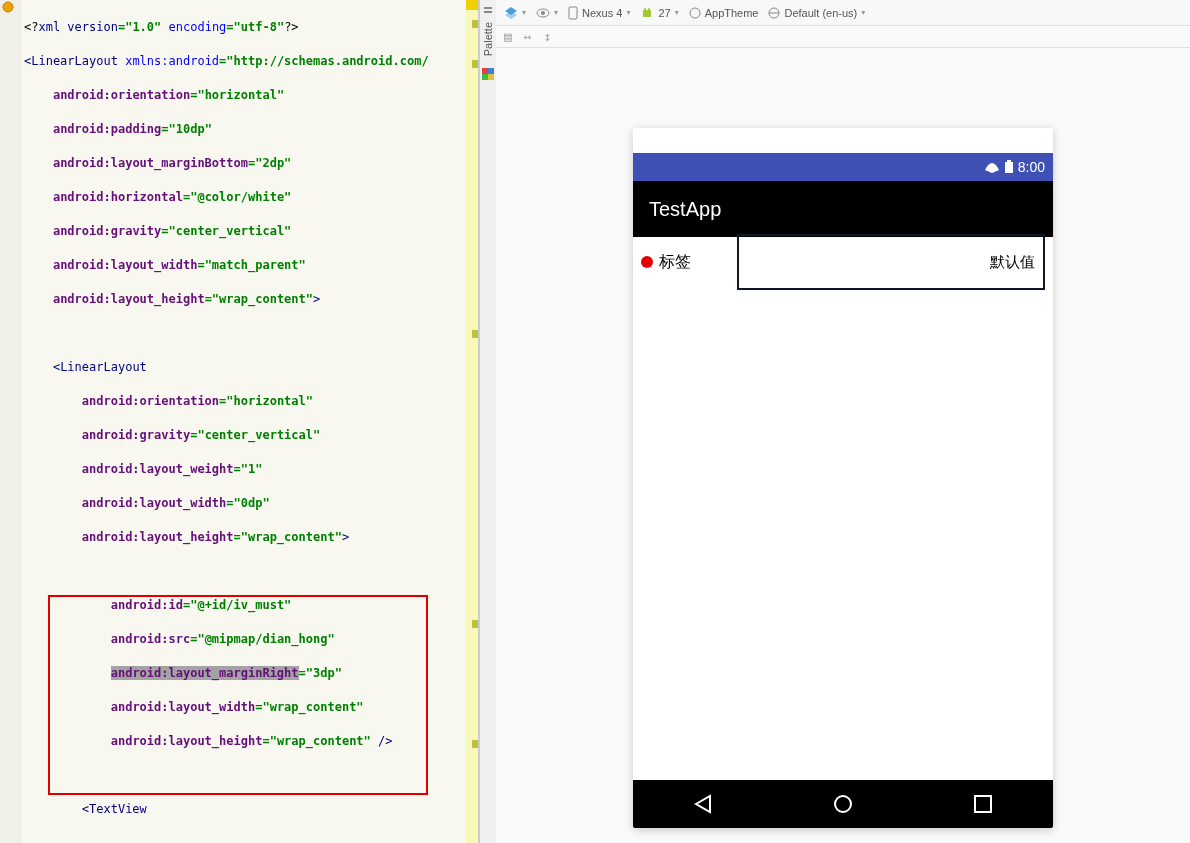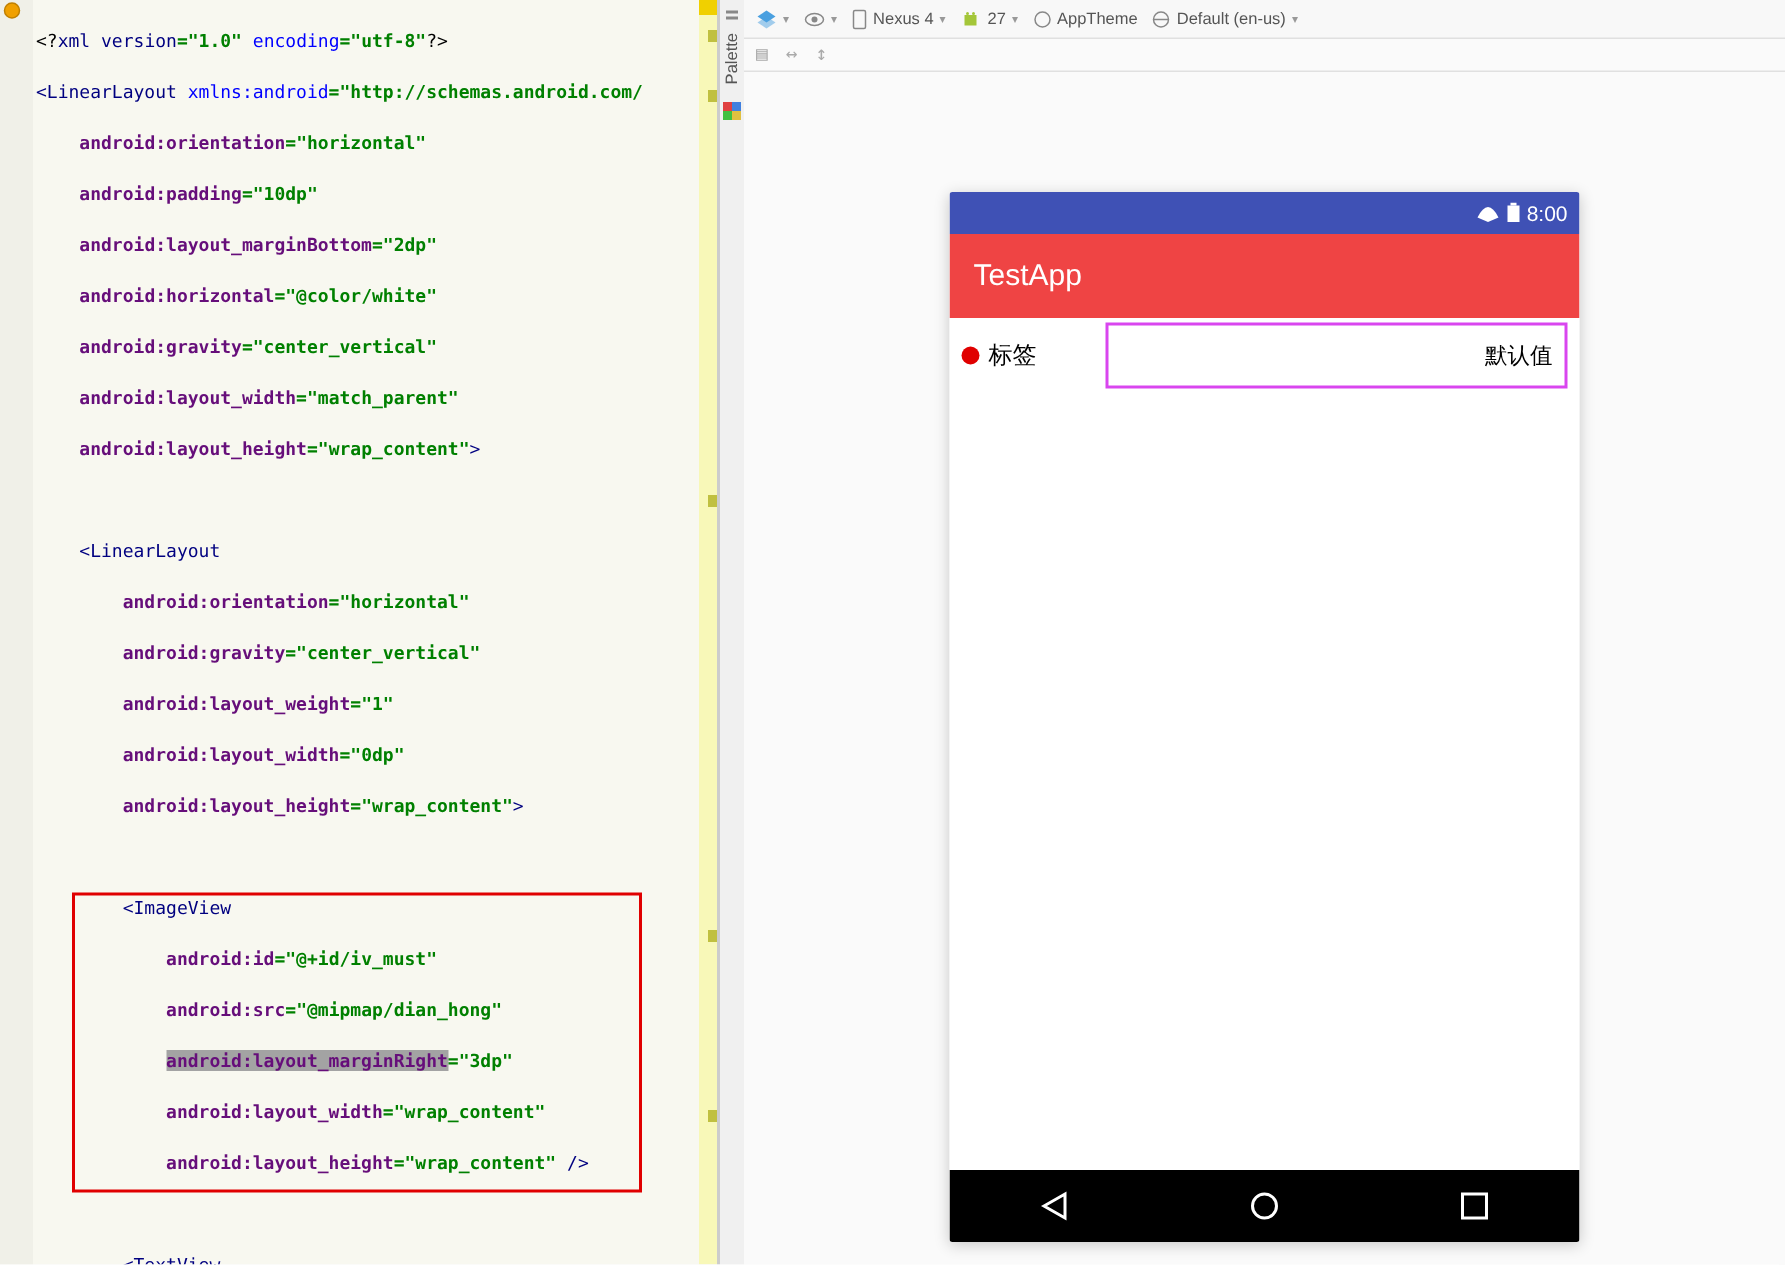--- a/index.html
+++ b/index.html
@@ -125,24 +125,25 @@
   height: 28px;
   background: #3f51b5;
   display: flex;
   align-items: center;
   justify-content: flex-end;
   padding: 0 8px;
   color: #fff;
   font-family: sans-serif;
   font-size: 14px;
   gap: 4px;
+  margin-top: 25px;
 }
 .app-bar {
   height: 56px;
-  background: #ef4444;
+  background: #000000;
   display: flex;
   align-items: center;
   padding: 0 16px;
   color: #fff;
   font-family: sans-serif;
   font-size: 20px;
 }
 .screen-content {
   flex: 1;
   background: #fff;
@@ -153,22 +154,22 @@
   align-items: center;
   height: 50px;
   padding: 0 8px;
   font-family: sans-serif;
 }
 .row-left { display: flex; align-items: center; flex: 1; }
 .dot { width: 12px; height: 12px; background: #e00000; border-radius: 50%; margin-right: 6px; }
 .label-text { font-size: 16px; color: #000; }
 .edit-box {
   flex: 3;
-  border: 2px solid #d946ef;
-  height: 44px;
+  border: 2px solid #0f172a;
+  height: 56px;
   display: flex;
   align-items: center;
   justify-content: flex-end;
   padding: 0 8px;
   font-size: 15px;
   color: #000;
 }
 .nav-bar {
   height: 48px;
   background: #000;
@@ -207,21 +208,20 @@
 <div class="code-line">    <span class="purple">android:layout_width</span><span class="green">=</span><span class="green">"match_parent"</span></div>
 <div class="code-line">    <span class="purple">android:layout_height</span><span class="green">=</span><span class="green">"wrap_content"</span><span class="navy">&gt;</span></div>
 <div class="code-line"></div>
 <div class="code-line">    <span class="navy">&lt;LinearLayout</span></div>
 <div class="code-line">        <span class="purple">android:orientation</span><span class="green">=</span><span class="green">"horizontal"</span></div>
 <div class="code-line">        <span class="purple">android:gravity</span><span class="green">=</span><span class="green">"center_vertical"</span></div>
 <div class="code-line">        <span class="purple">android:layout_weight</span><span class="green">=</span><span class="green">"1"</span></div>
 <div class="code-line">        <span class="purple">android:layout_width</span><span class="green">=</span><span class="green">"0dp"</span></div>
 <div class="code-line">        <span class="purple">android:layout_height</span><span class="green">=</span><span class="green">"wrap_content"</span><span class="navy">&gt;</span></div>
 <div class="code-line"></div>
-<div class="code-line">        <span class="navy">&lt;ImageView</span></div>
 <div class="code-line">            <span class="purple">android:id</span><span class="green">=</span><span class="green">"@+id/iv_must"</span></div>
 <div class="code-line">            <span class="purple">android:src</span><span class="green">=</span><span class="green">"@mipmap/dian_hong"</span></div>
 <div class="code-line">            <span class="purple" style="background:#a3a3a3">android:layout_marginRight</span><span class="green">=</span><span class="green">"3dp"</span></div>
 <div class="code-line">            <span class="purple">android:layout_width</span><span class="green">=</span><span class="green">"wrap_content"</span></div>
 <div class="code-line">            <span class="purple">android:layout_height</span><span class="green">=</span><span class="green">"wrap_content"</span><span class="navy"> /&gt;</span></div>
 <div class="code-line"></div>
 <div class="code-line">        <span class="navy">&lt;TextView</span></div>
 
 
 

